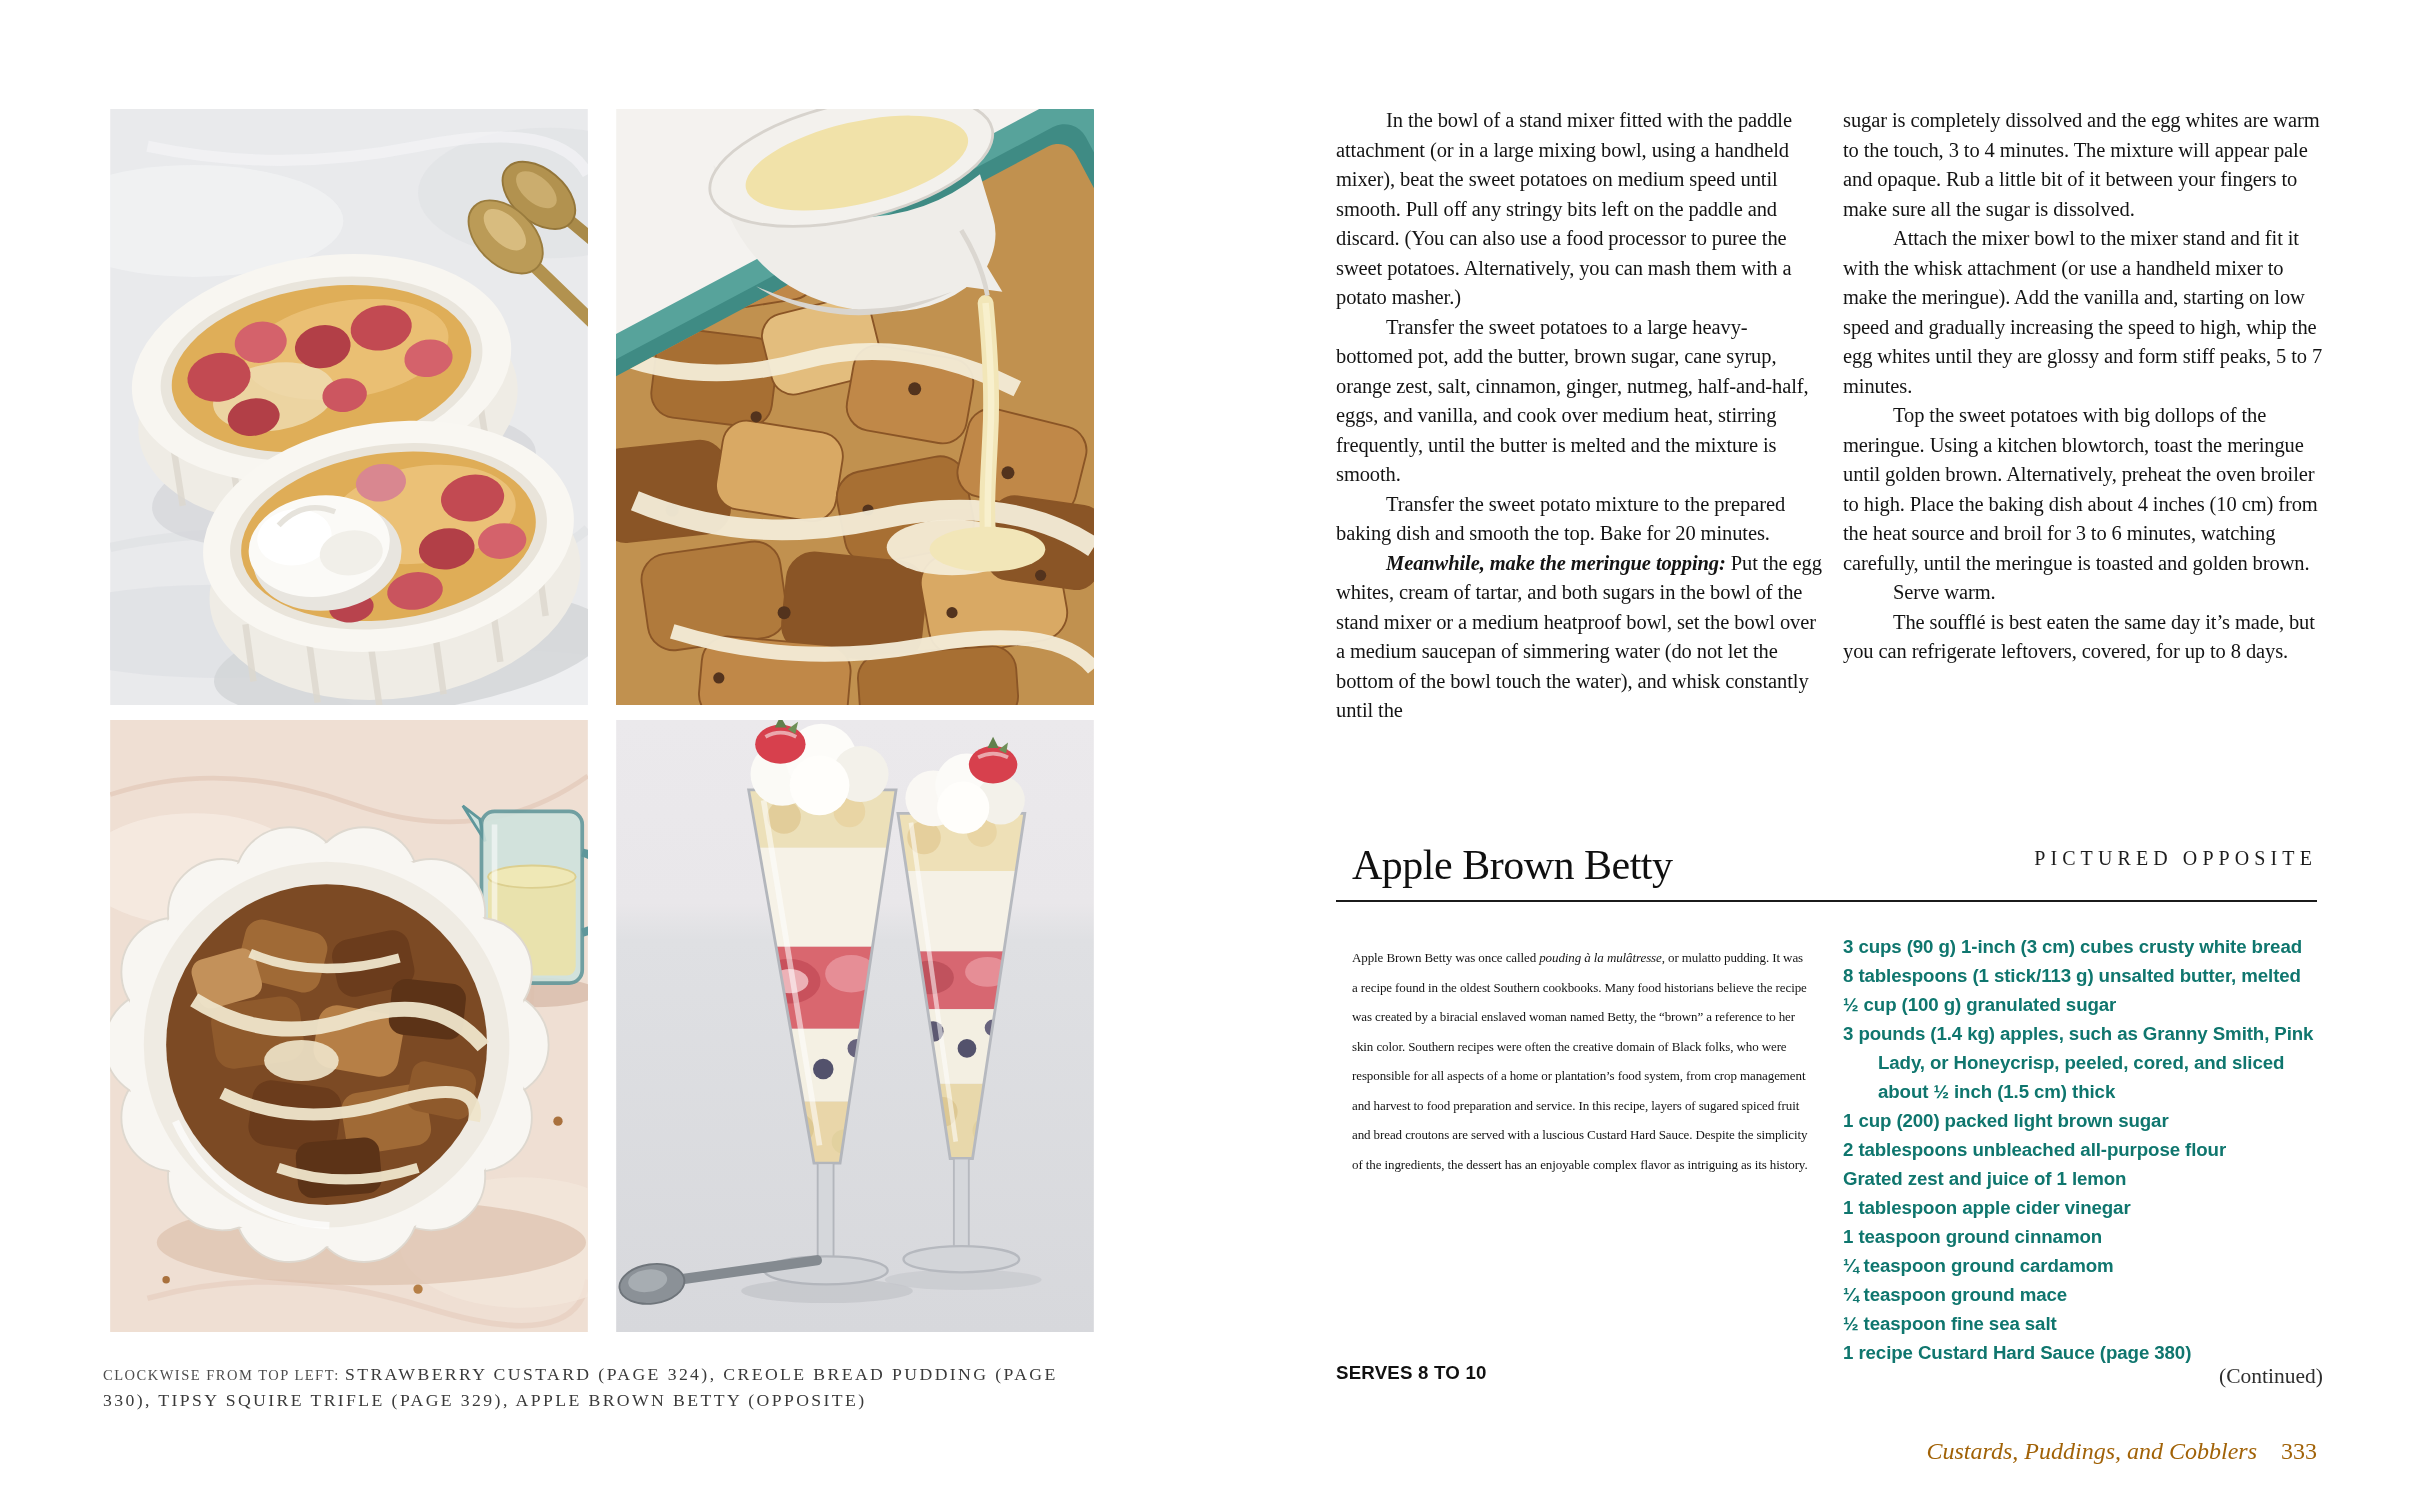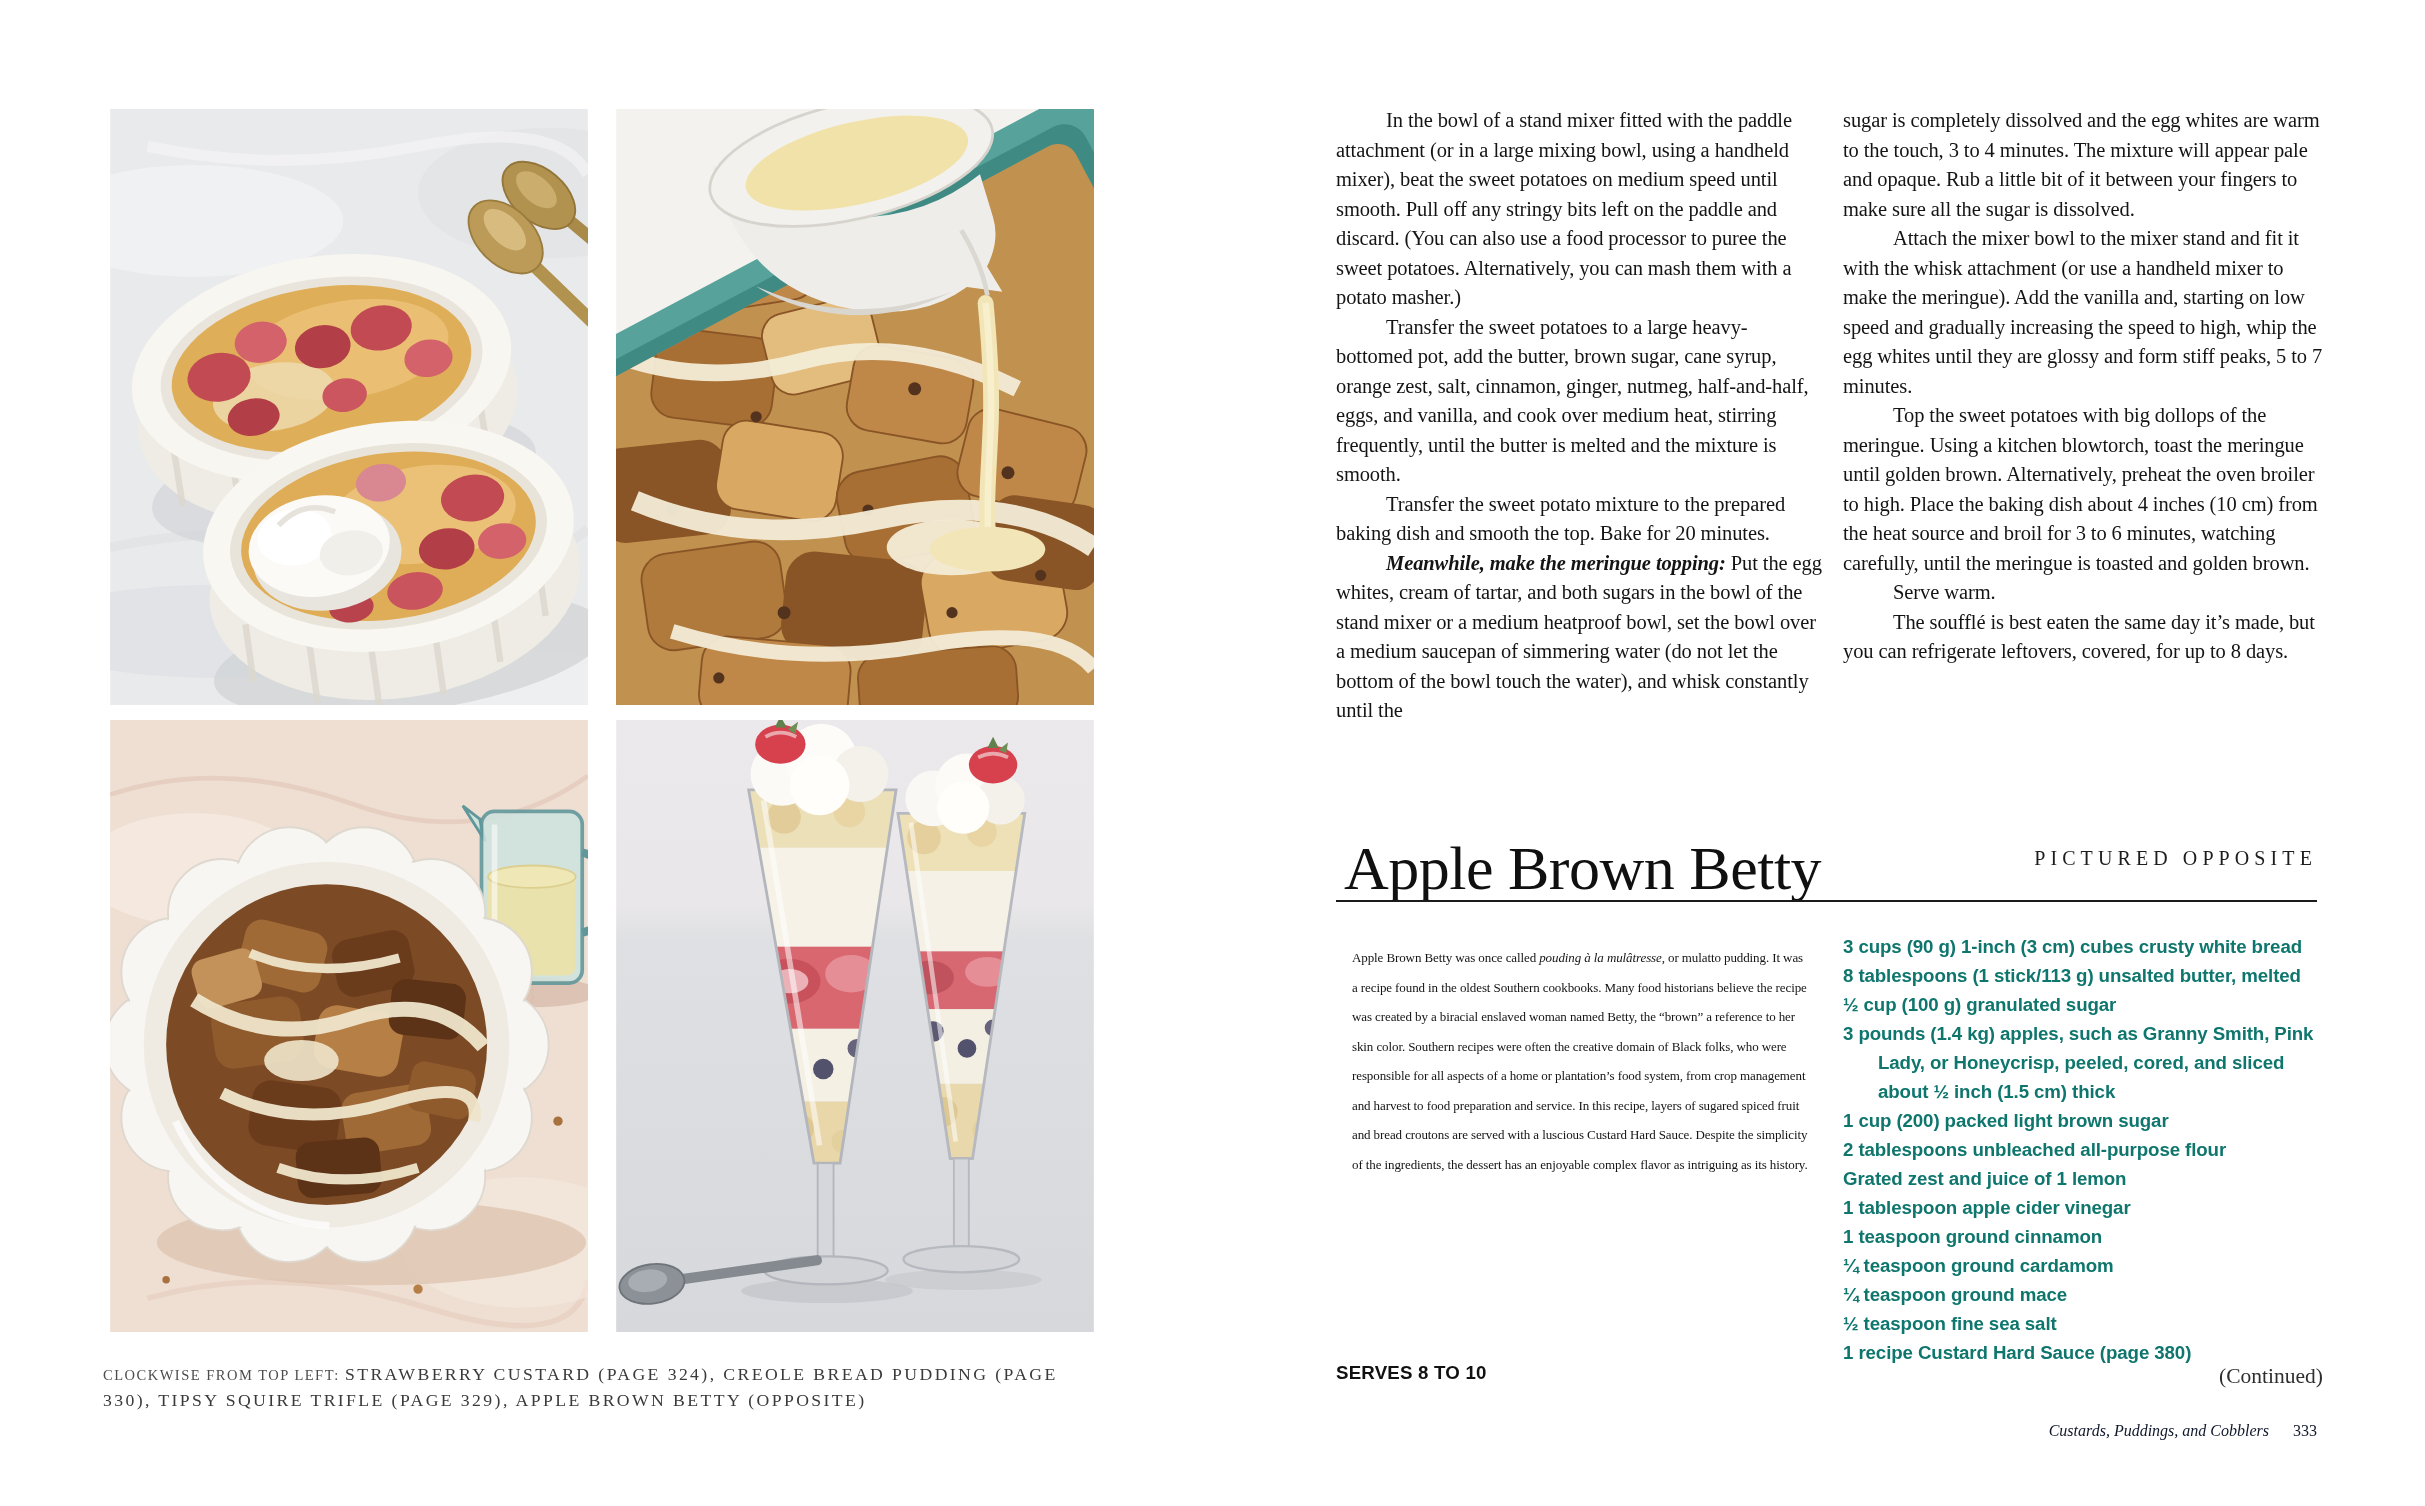--- a/index.html
+++ b/index.html
@@ -8,36 +8,36 @@
     overflow:hidden; font-family:"Liberation Serif", serif; color:#161616;
   }
   .abs { position:absolute; }
   .photo { position:absolute; display:block; }
 
   
   .body-col p { margin:0; font-size:20.5px; line-height:29.5px; letter-spacing:-0.1px; color:#141414; }
   .body-col p.ind { text-indent:50px; }
   .leadin-bold { font-weight:bold; font-style:italic; }
 
-  .recipe-title { font-size:62px; font-weight:400; letter-spacing:-0.5px; color:#101010; margin:8px; }
+  .recipe-title { font-size:42px; font-weight:400; letter-spacing:-0.5px; color:#101010; margin:16px; }
   .pictured { font-size:20px; letter-spacing:5.1px; color:#1d1d1d; white-space:nowrap; }
   .rule { background:#1b1b1b; height:1.9px; }
 
   .intro p { margin:16px; font-size:13px; line-height:29.5px; letter-spacing:-0.1px; color:#141414; }
 
   .serves { font-family:"Liberation Sans", sans-serif; font-weight:bold; font-size:18.7px; letter-spacing:0.2px; color:#111; }
 
   .ing { margin:0; padding:0; list-style:none; }
   .ing li {
     font-family:"Liberation Sans", sans-serif; font-weight:bold; font-size:18.7px;
     line-height:29px; color:#0f766e; padding-left:35px; text-indent:-35px; letter-spacing:-0.1px;
   }
   .continued { font-size:21.5px; color:#2e2e2e; text-align:right; }
 
-  .page-footer { font-style:italic; font-size:16px; color:#0f172a; text-align:right; }
+  .page-footer { font-style:italic; font-size:24px; color:#a16207; text-align:right;margin-top:16px; }
   .page-footer .pn { font-style:normal; margin-left:24px; }
 
   .caption { font-size:17.7px; letter-spacing:2.4px; line-height:25px; color:#3a3a3a; }
   .caption .cap-lead { font-size:14.5px; letter-spacing:1.5px; color:#4c4c4c; }
 </style>
 </head>
 <body>
 
 <div class="spread">
 

